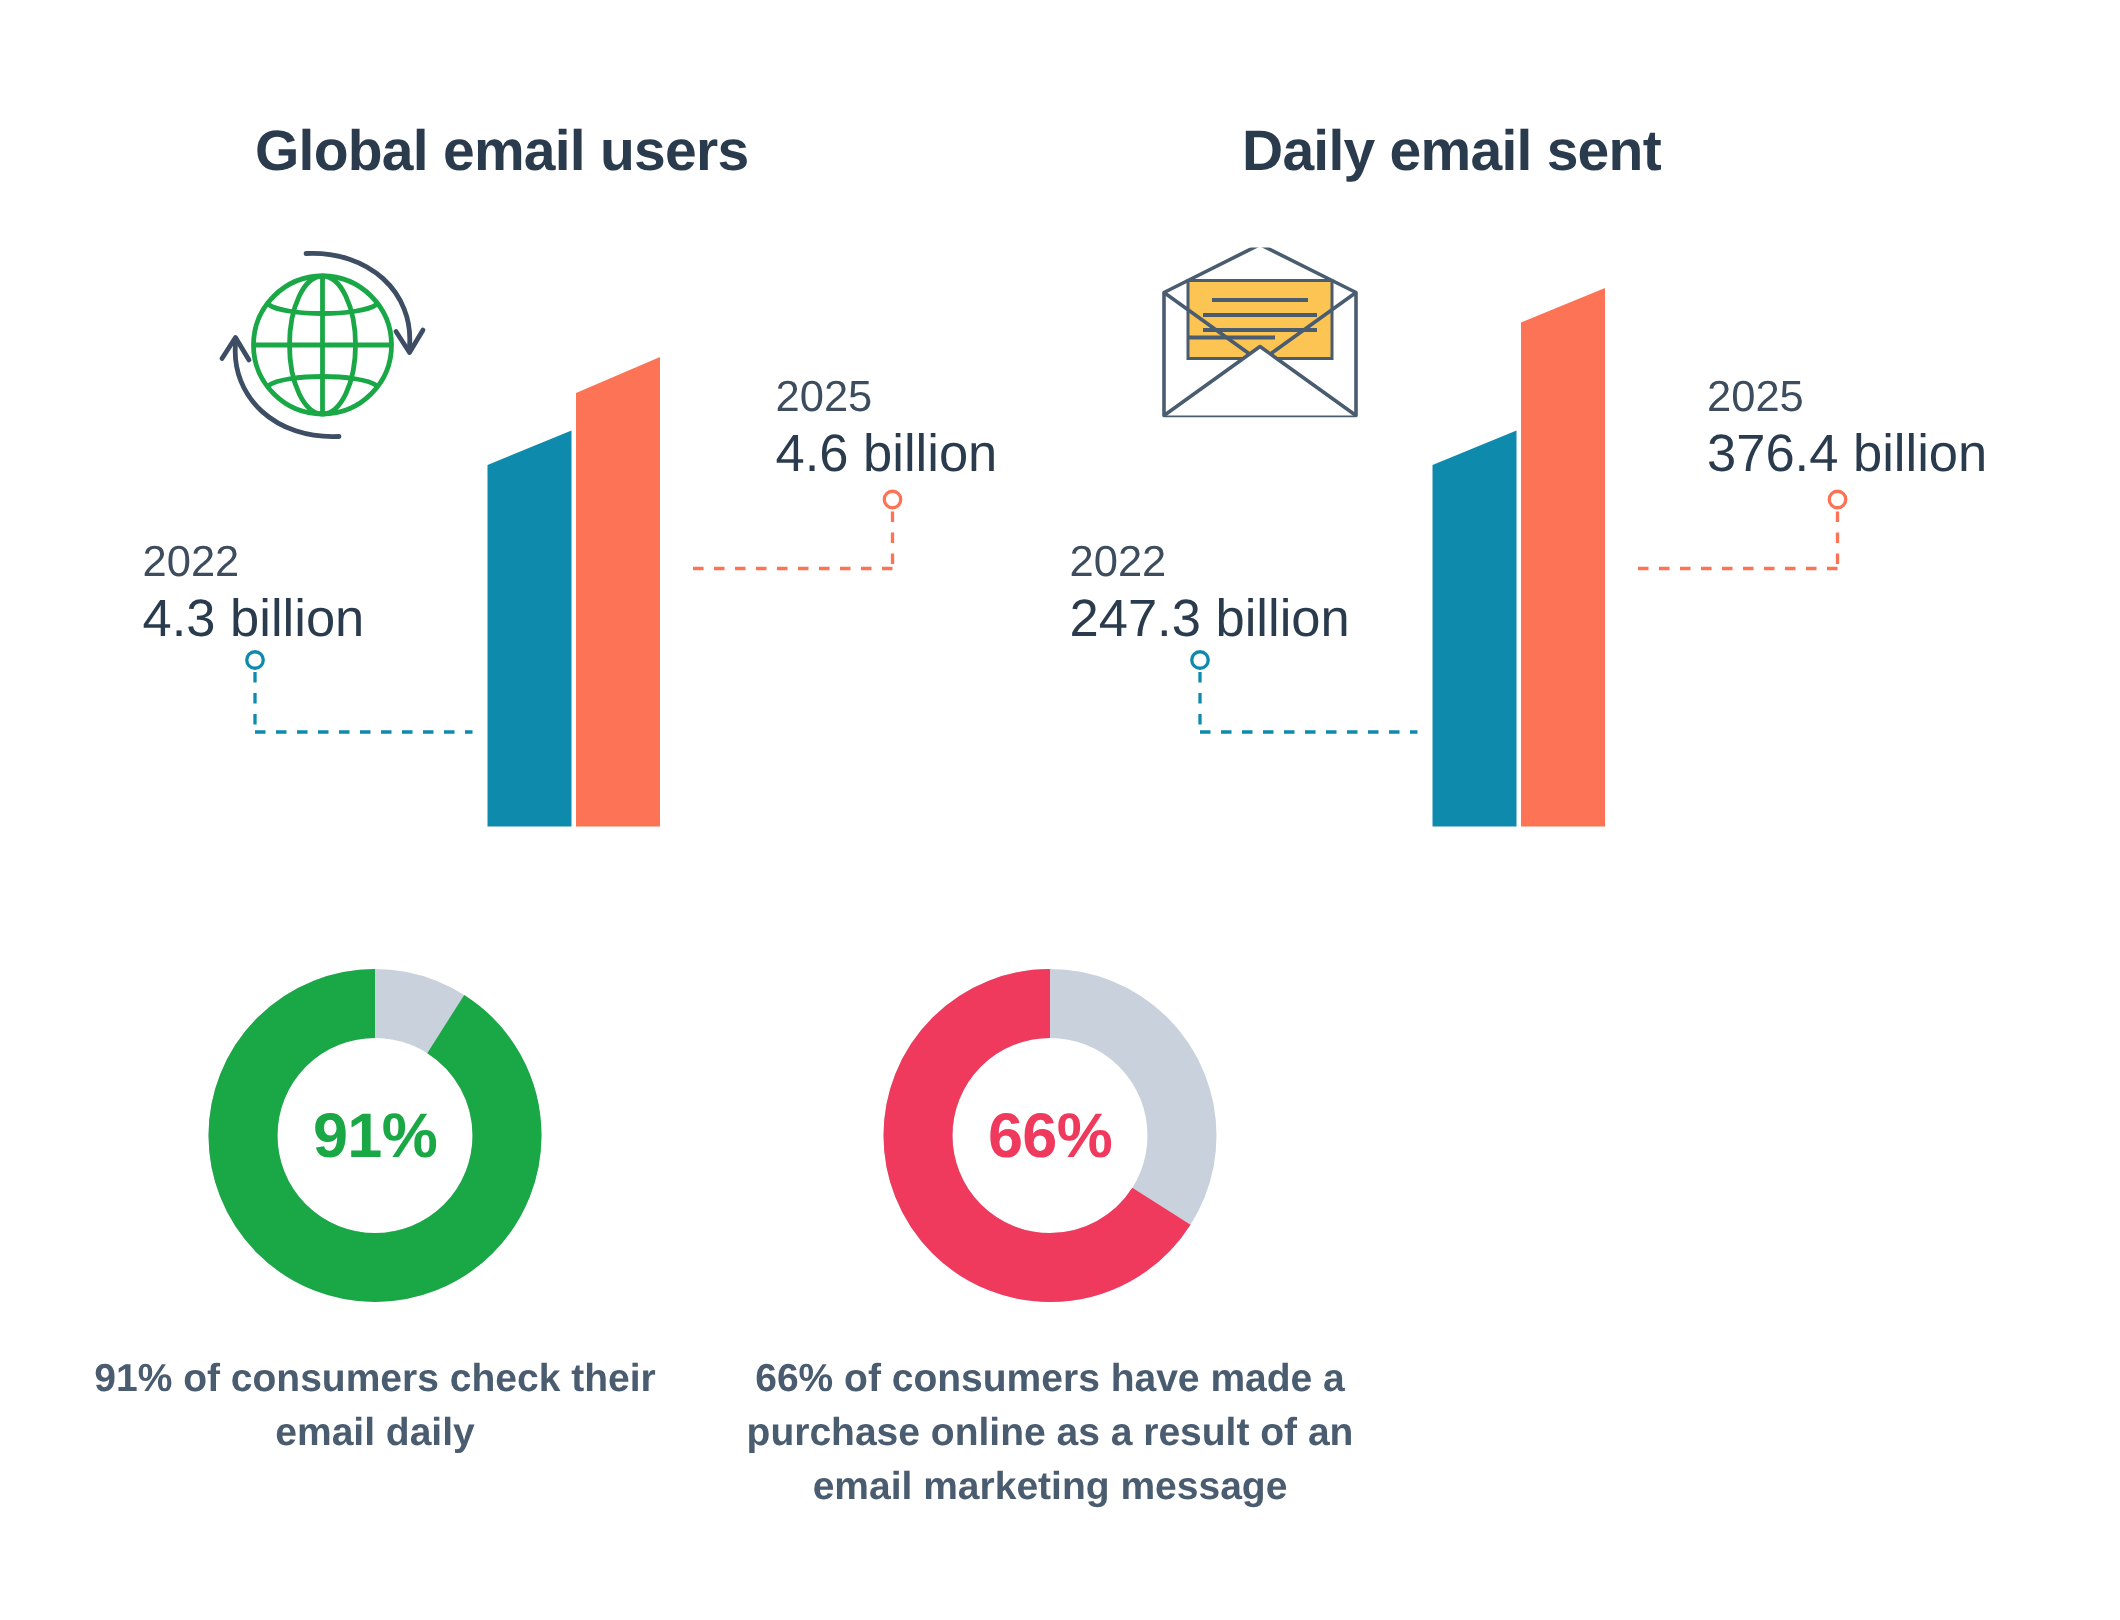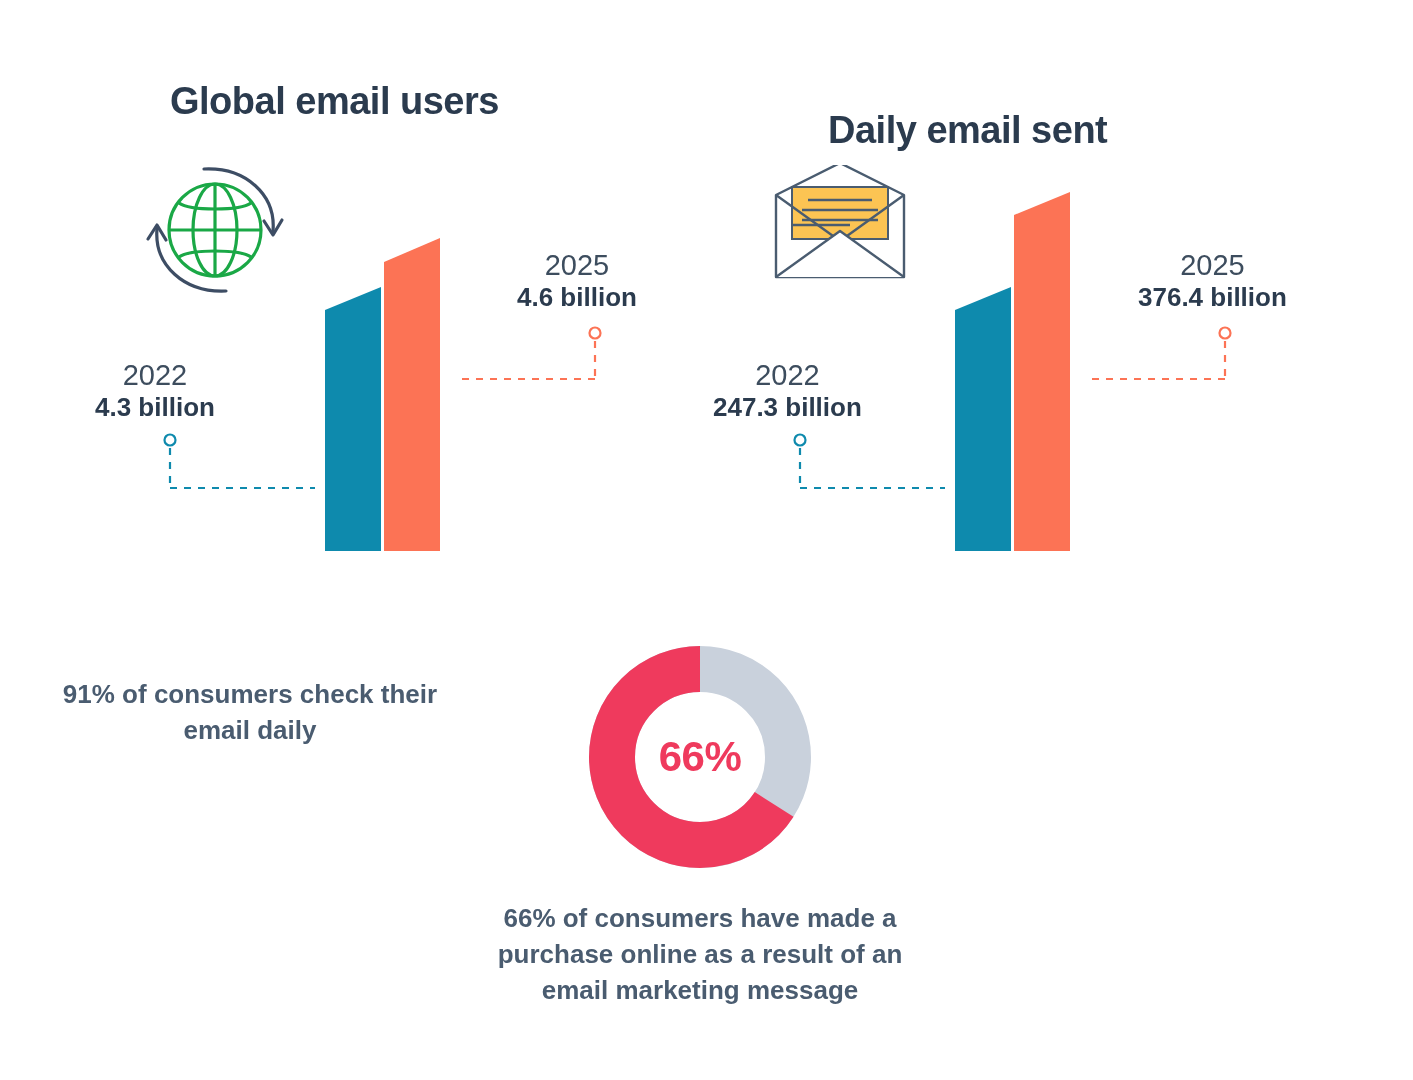--- a/index.html
+++ b/index.html
@@ -23,51 +23,50 @@
   
   .section-title {
     position: absolute;
     font-size: 38px;
     font-weight: bold;
     color: #2b3b4e;
     letter-spacing: -0.5px;
     white-space: nowrap;
   }
   #title-left  { left: 170px; top: 80px; }
-  #title-right { left: 828px; top: 80px; margin-top: 29px; }
+  #title-right { left: 828px; top: 80px; }
 
   
   .icon-box { position: absolute; }
   #globe-icon-box   { left: 130px; top: 155px; width: 170px; height: 150px; }
   #envelope-icon-box{ left: 770px; top: 165px; width: 140px; height: 120px; }
 
   
   .bar-group { position: absolute; }
   #bars-left  { left: 300px; top: 220px; width: 420px; height: 345px; }
   #bars-right { left: 930px; top: 180px; width: 420px; height: 385px; }
 
   .bar-svg { position: absolute; left: 0; top: 0; }
 
   
   .callout {
     position: absolute;
     line-height: 1.18;
     white-space: nowrap;
-    text-align: center;
   }
   .callout .yr {
     display: block;
     font-size: 29px;
     font-weight: normal;
     color: #3d4d5e;
   }
   .callout .val {
     display: block;
-    font-size: 26px;
-    font-weight: bold;
+    font-size: 35px;
+    font-weight: normal;
     color: #2b3b4e;
   }
   #callout-left-2022  { left: 95px;  top: 358px; }
   #callout-left-2025  { left: 517px; top: 248px; }
   #callout-right-2022 { left: 713px; top: 358px; }
   #callout-right-2025 { left: 1138px;top: 248px; }
 
   
   .donut-block {
     position: absolute;
@@ -194,20 +193,27 @@
     <span class="yr">2022</span>
     <span class="val">247.3 billion</span>
   </div>
 
   <div class="callout" id="callout-right-2025">
     <span class="yr">2025</span>
     <span class="val">376.4 billion</span>
   </div>
 
   <div class="donut-block" id="donut-block-1">
+    <div class="donut-wrap">
+      <svg width="224" height="224" viewBox="0 0 224 224">
+        <circle class="donut-track" cx="112" cy="112" r="88" fill="none" stroke-width="46" stroke="#c9d1dc"></circle>
+        <circle class="donut-arc" cx="112" cy="112" r="88" fill="none" stroke-width="46" transform="rotate(-90 112 112)" stroke="#1aa846" stroke-dasharray="503.15747939894123 552.9203070318035" stroke-dashoffset="-49.76282763286232"></circle>
+      </svg>
+      <div class="donut-value" style="color: rgb(26, 168, 70);">91%</div>
+    </div>
     <div class="donut-caption">91% of consumers
 check their email daily</div>
   </div>
 
   <div class="donut-block" id="donut-block-2">
     <div class="donut-wrap">
       <svg width="224" height="224" viewBox="0 0 224 224">
         <circle class="donut-track" cx="112" cy="112" r="88" fill="none" stroke-width="46" stroke="#c9d1dc"></circle>
         <circle class="donut-arc" cx="112" cy="112" r="88" fill="none" stroke-width="46" transform="rotate(-90 112 112)" stroke="#ef3a5d" stroke-dasharray="364.92740264099035 552.9203070318035" stroke-dashoffset="-187.9929043908132"></circle>
       </svg>

